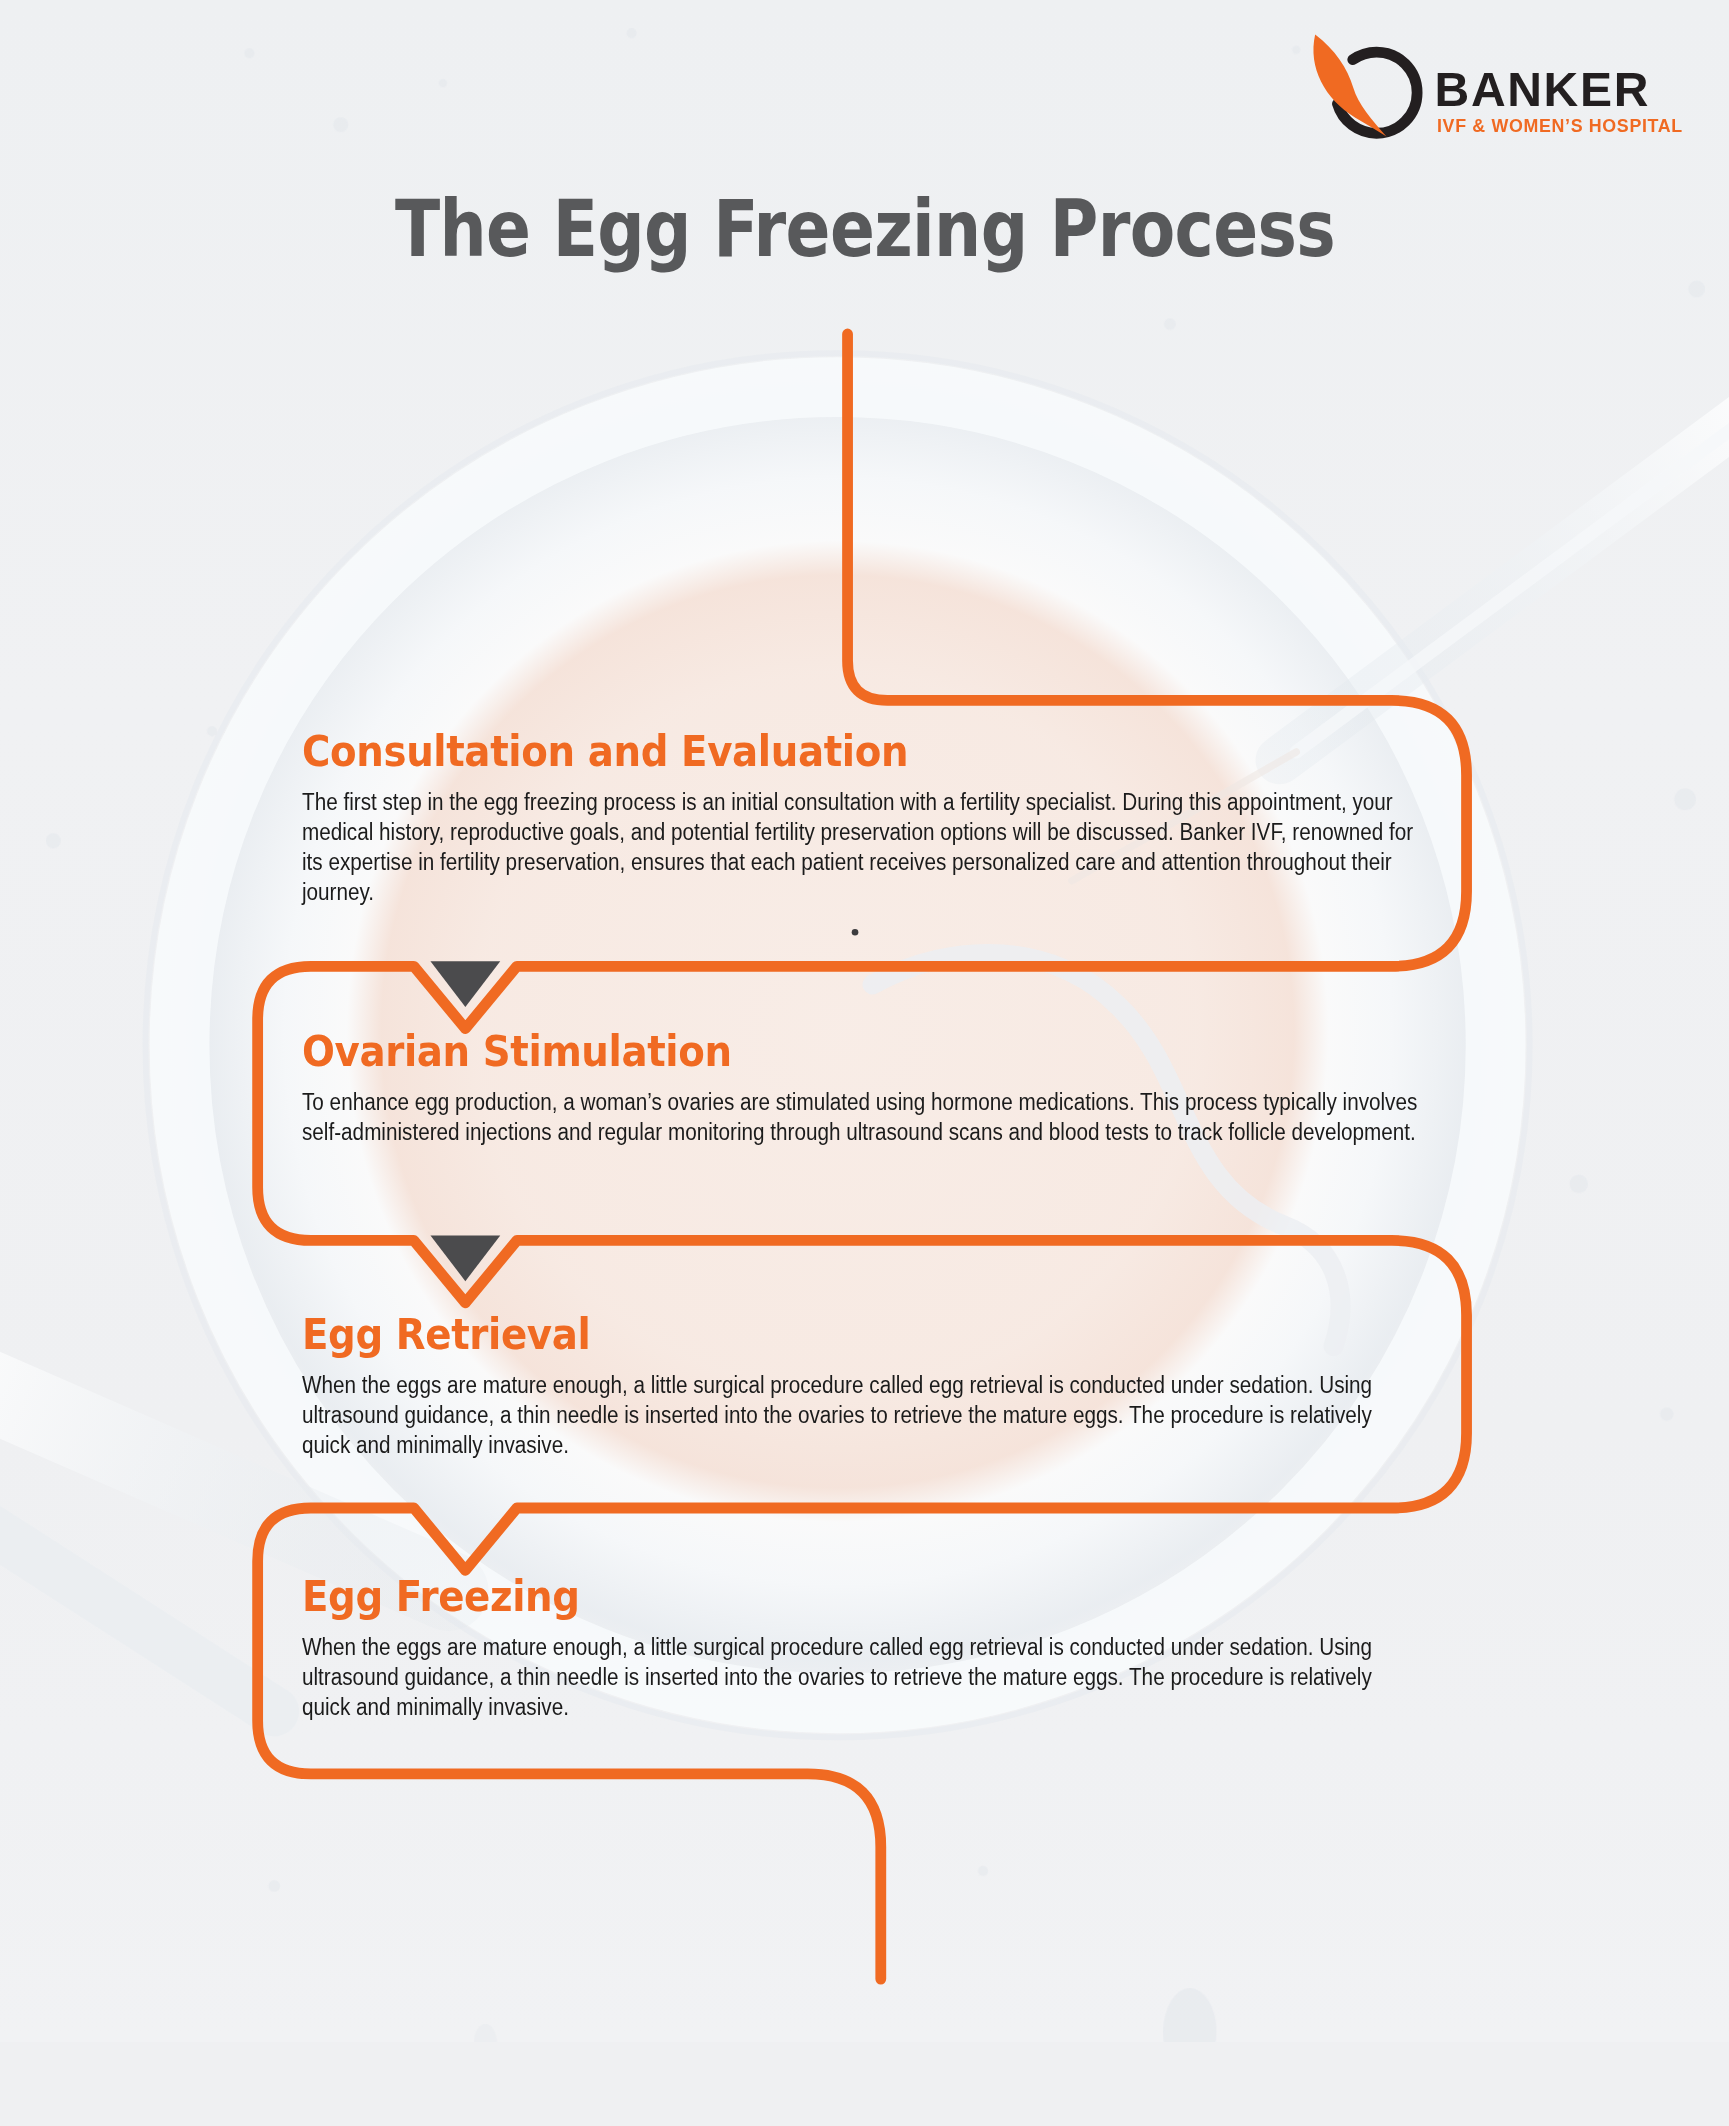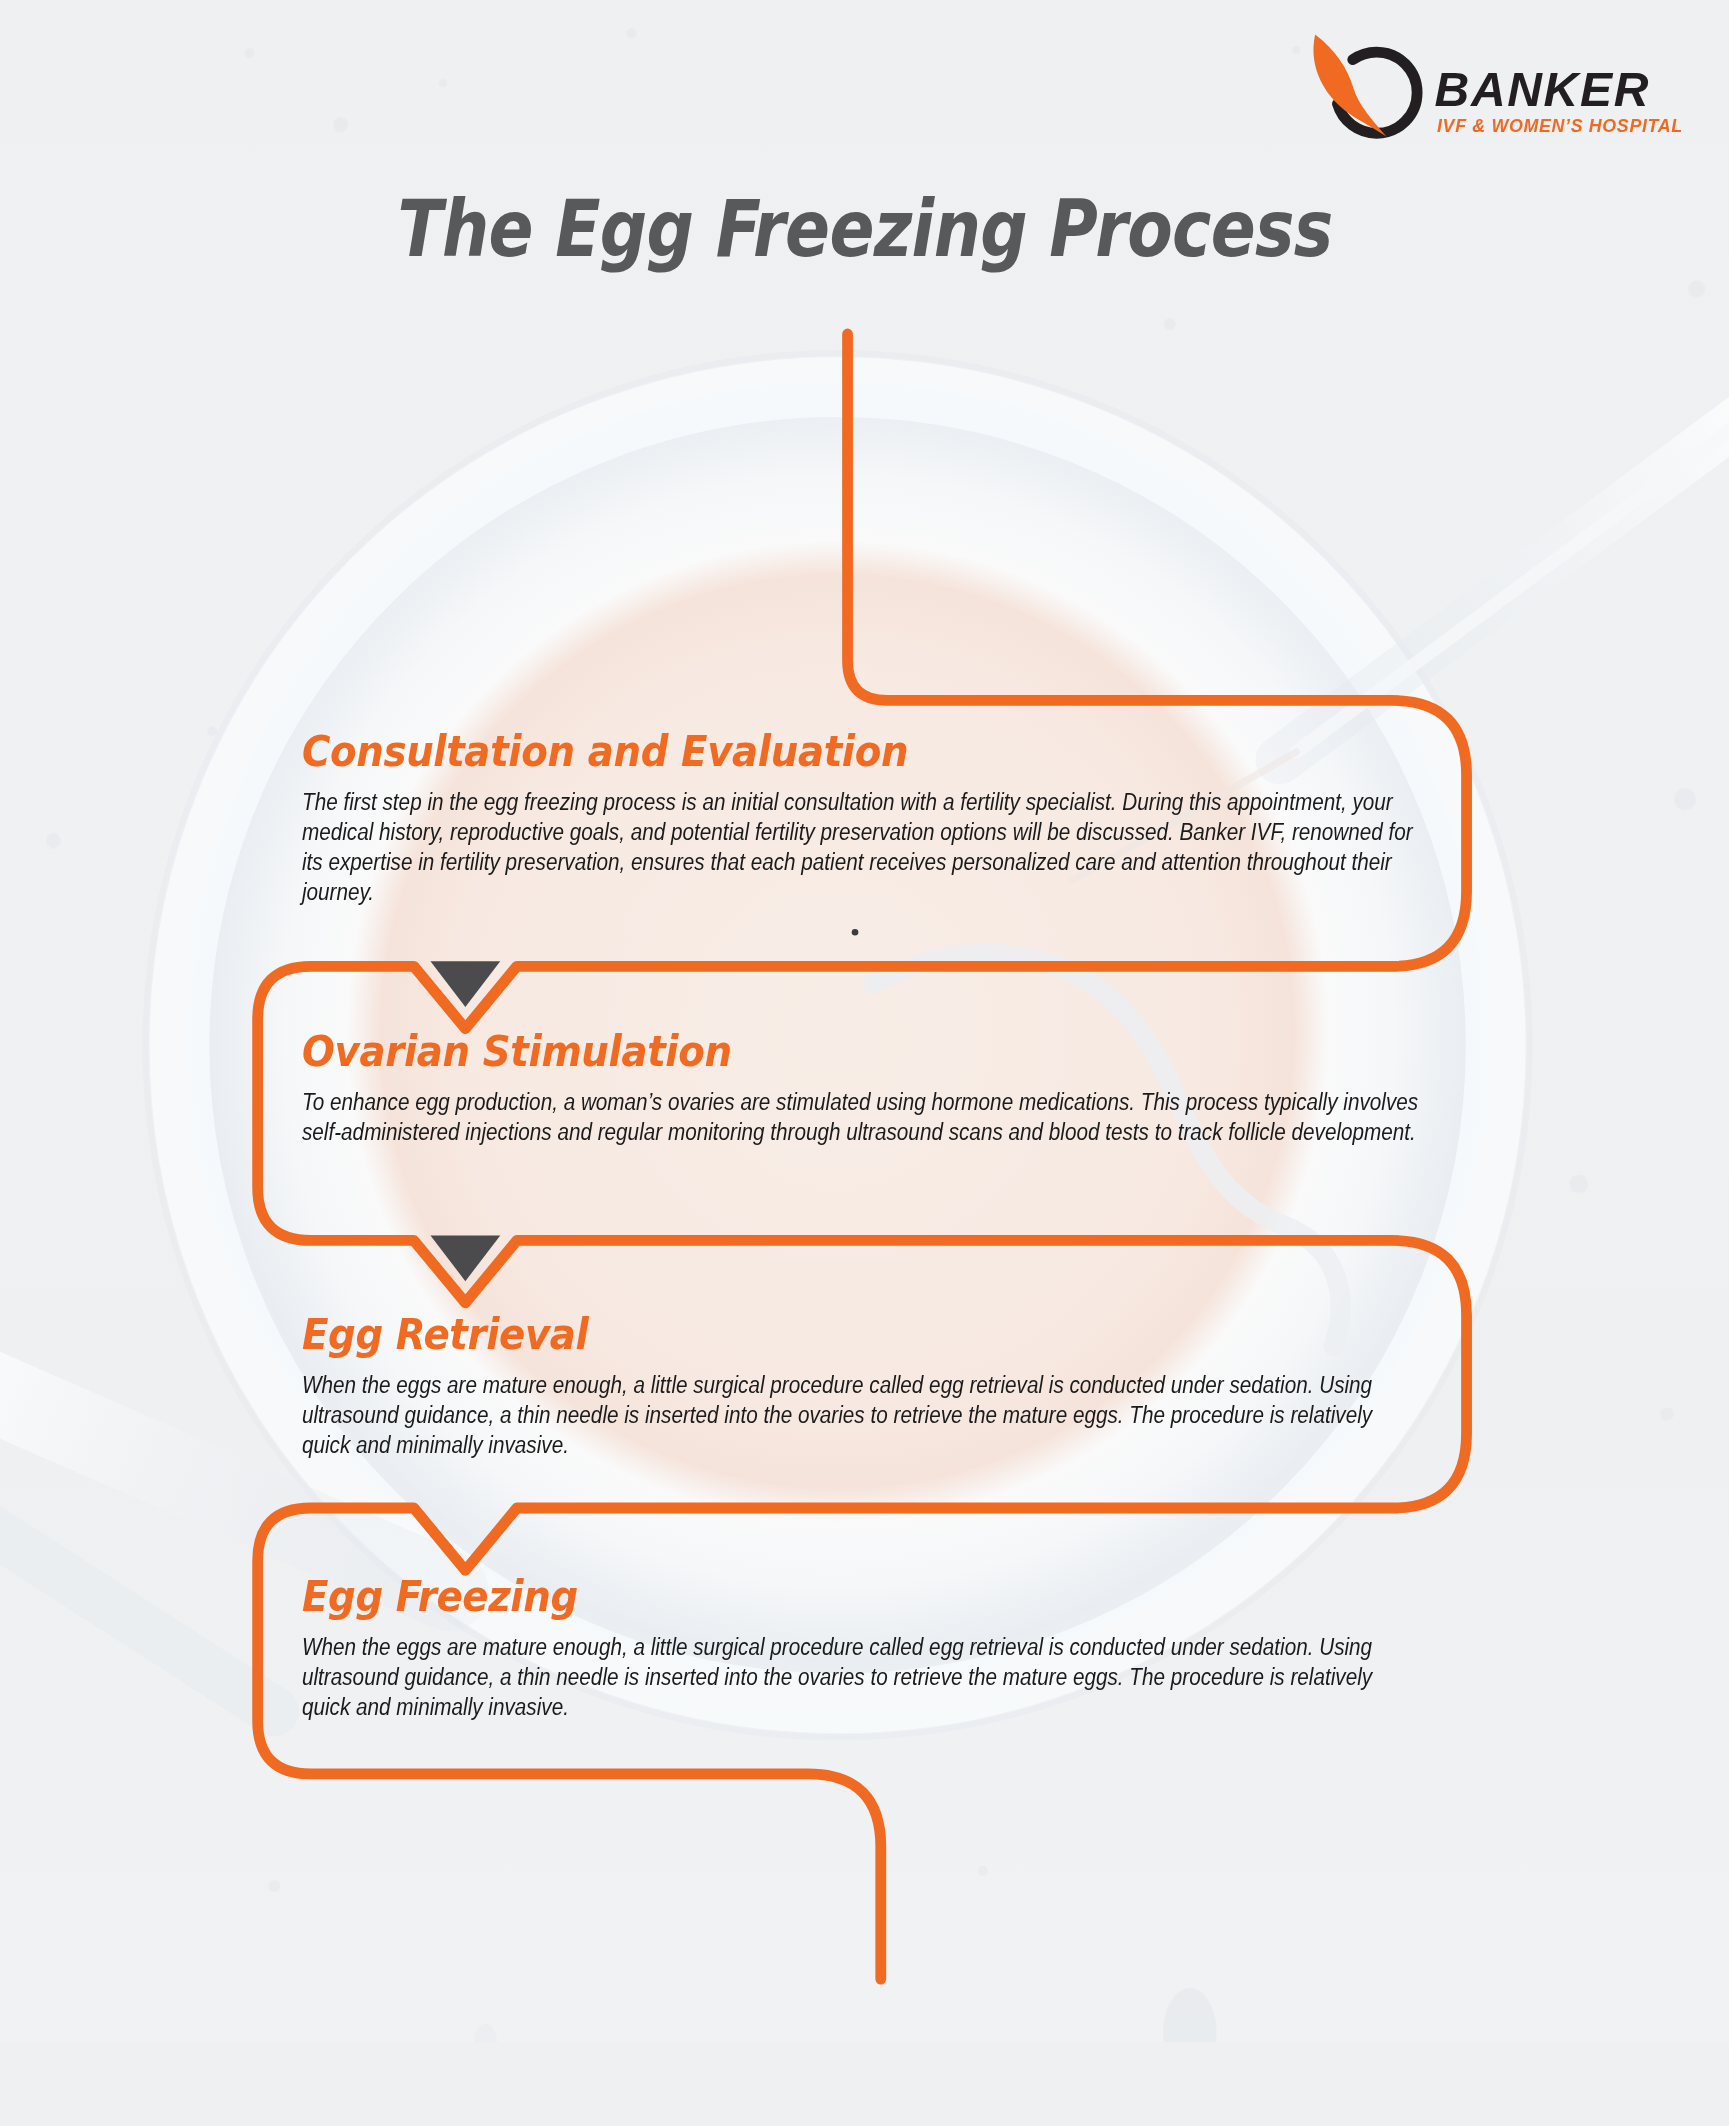--- a/index.html
+++ b/index.html
@@ -6,21 +6,20 @@
   body{
     width:1730px;height:2127px;
     font-family:"Liberation Sans",sans-serif;
     background:#eff0f2;
     overflow:hidden;
   }
   .poster{
     position:relative;width:1730px;height:2042px;
     background:linear-gradient(180deg,#eef0f2 0%,#f0f1f3 35%,#eff0f2 70%,#f1f2f4 100%);
     overflow:hidden;
-    font-style:italic;
   }
   svg.layer{position:absolute;left:0;top:0;width:1730px;height:2127px;pointer-events:none;}
   .bg{z-index:0;}
   .connector{z-index:1;}
 
   
   .logo{position:absolute;left:1303px;top:23px;width:399px;height:126px;z-index:2;}
 
   
   .title{

